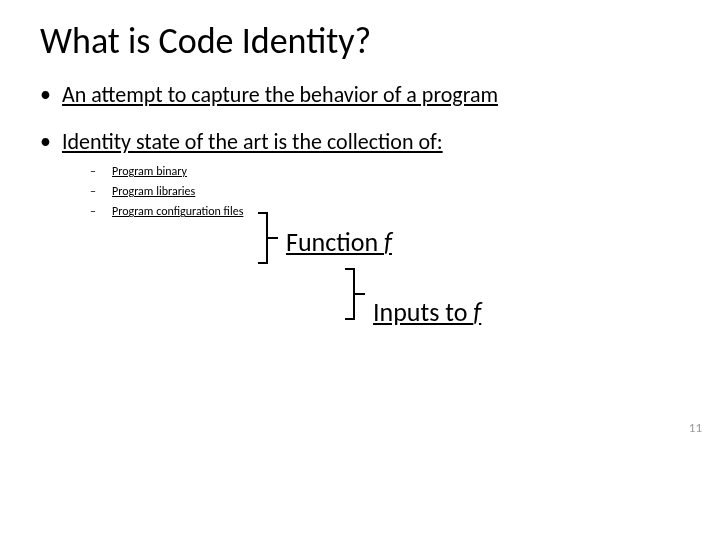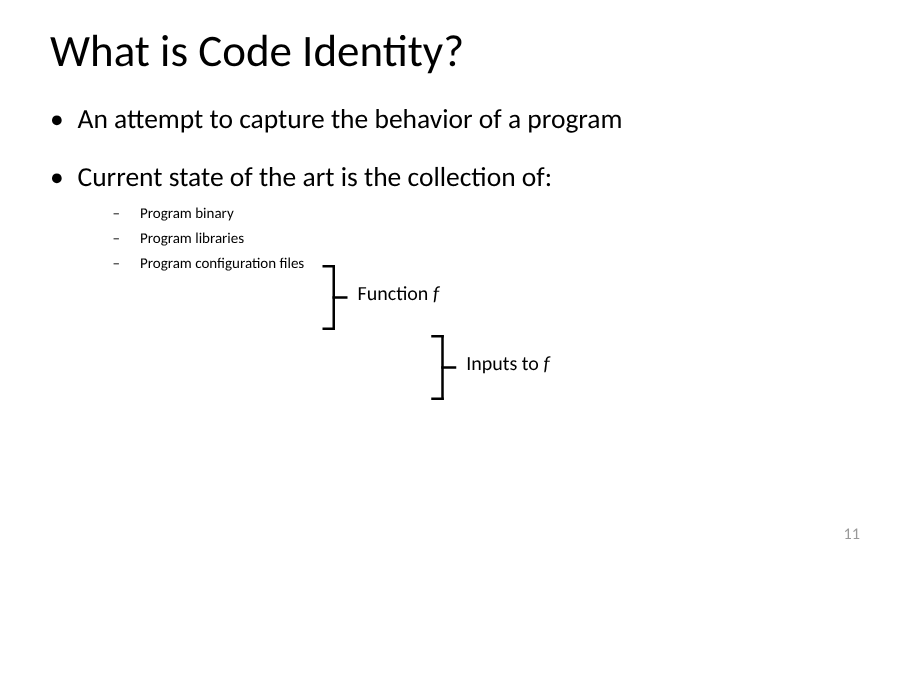--- a/index.html
+++ b/index.html
@@ -22,20 +22,21 @@
   }
   .title {
     font-size: 36px;
     font-weight: 400;
     margin: 0 0 18px 0;
     line-height: 1.1;
   }
   .body {
     font-size: 22px;
     line-height: 1.35;
+    text-decoration: underline;
   }
   ul.lvl1 {
     list-style: none;
     margin: 0;
     padding: 0;
   }
   ul.lvl1 > li {
     position: relative;
     padding-left: 22px;
     margin-bottom: 18px;
@@ -62,21 +63,21 @@
     content: "–";
     position: absolute;
     left: 0;
     top: 0;
   }
   .italic {
     font-style: italic;
   }
   .page-num {
     position: absolute;
-    right: 32px;
+    right: 18px;
     bottom: 12px;
     font-size: 13px;
     color: #999;
   }
   
   .bracket {
     position: absolute;
     border: 2px solid #000;
     border-left: none;
     box-sizing: border-box;
@@ -85,38 +86,39 @@
     position: absolute;
     width: 12px;
     height: 2px;
     background: #000;
     right: -12px;
     top: 50%;
     margin-top: -1px;
   }
   .bracket-label {
     position: absolute;
-    font-size: 16px;
+    font-size: 26px;
     white-space: nowrap;
+    text-decoration: underline;
   }
 </style>
 </head>
 <body>
 
 <div class="slide">
 
   <h1 class="title">What is Code Identity?</h1>
 
   <div class="body">
     <ul class="lvl1">
       <li>
         <span>An attempt to capture the behavior of a program</span>
       </li>
       <li>
-        <span>Current state of the art is the collection of:</span>
+        <span>Identity state of the art is the collection of:</span>
         <ul class="lvl2">
           <li>
             <span>Program binary</span>
           </li>
           <li>
             <span>Program libraries</span>
           </li>
           <li>
             <span>Program configuration files</span>
           </li>
@@ -128,19 +130,19 @@
   <div class="bracket" style="left:258px; top:212px; width:10px; height:52px;">
     <div class="tick"></div>
   </div>
   <div class="bracket-label" style="left:286px; top:226px;">
     <span>Function </span><span class="italic">f</span>
   </div>
 
   <div class="bracket" style="left:345px; top:268px; width:10px; height:52px;">
     <div class="tick"></div>
   </div>
-  <div class="bracket-label" style="left:373px; top:282px;">
+  <div class="bracket-label" style="left:373px; top:296px;">
     <span>Inputs to </span><span class="italic">f</span>
   </div>
 
   <div class="page-num">11</div>
 
 </div>
 
 </body></html>

